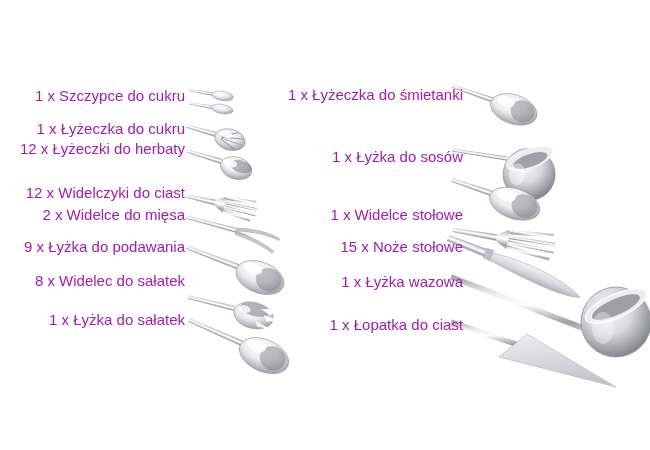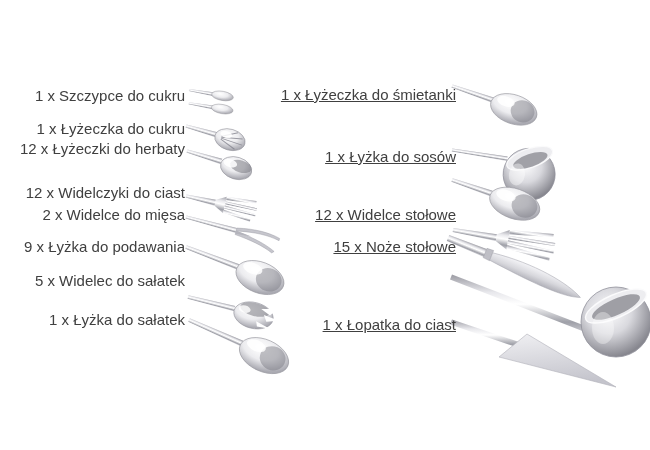--- a/index.html
+++ b/index.html
@@ -8,25 +8,25 @@
     width:650px;height:450px;
     background:#ffffff;
     overflow:hidden;
     font-family:"Liberation Sans","DejaVu Sans",sans-serif;
   }
   .cutlery-svg{position:absolute;left:0;top:0;}
   .label{
     position:absolute;
     font-size:15px;
     line-height:17px;
-    color:#404040;
+    color:#a21caf;
     white-space:nowrap;
   }
   .label.col-left{right:465px;}   
-  .label.col-right{right:194px;text-decoration:underline;}  
+  .label.col-right{right:187px;}  
 </style>
 </head>
 <body>
 
 <div class="stage">
 
   <svg class="cutlery-svg" width="650" height="450" viewBox="0 0 650 450">
     <defs>
       <linearGradient id="mh" x1="0" y1="0" x2="0" y2="1">
         <stop offset="0" stop-color="#9b9ba3"></stop>
@@ -180,22 +180,23 @@
       <path d="M527,334 L616,387 L499,357 Z" fill="url(#srv)" stroke="#b0b0b8" stroke-width=".6" stroke-linejoin="round"></path>
     </g>
   </svg>
 
   <div class="label col-left" style="top:87px">1 x Szczypce do cukru</div>
   <div class="label col-left" style="top:120px">1 x Łyżeczka do cukru</div>
   <div class="label col-left" style="top:140px">12 x Łyżeczki do herbaty</div>
   <div class="label col-left" style="top:184px">12 x Widelczyki do ciast</div>
   <div class="label col-left" style="top:206px">2 x Widelce do mięsa</div>
   <div class="label col-left" style="top:238px">9 x Łyżka do podawania</div>
-  <div class="label col-left" style="top:272px">5 x Widelec do sałatek</div>
+  <div class="label col-left" style="top:272px">8 x Widelec do sałatek</div>
   <div class="label col-left" style="top:311px">1 x Łyżka do sałatek</div>
 
   <div class="label col-right" style="top:86px">1 x Łyżeczka do śmietanki</div>
   <div class="label col-right" style="top:148px">1 x Łyżka do sosów</div>
-  <div class="label col-right" style="top:206px">12 x Widelce stołowe</div>
+  <div class="label col-right" style="top:206px">1 x Widelce stołowe</div>
   <div class="label col-right" style="top:238px">15 x Noże stołowe</div>
+  <div class="label col-right" style="top:273px">1 x Łyżka wazowa</div>
   <div class="label col-right" style="top:316px">1 x Łopatka do ciast</div>
 
 </div>
 
 </body></html>

